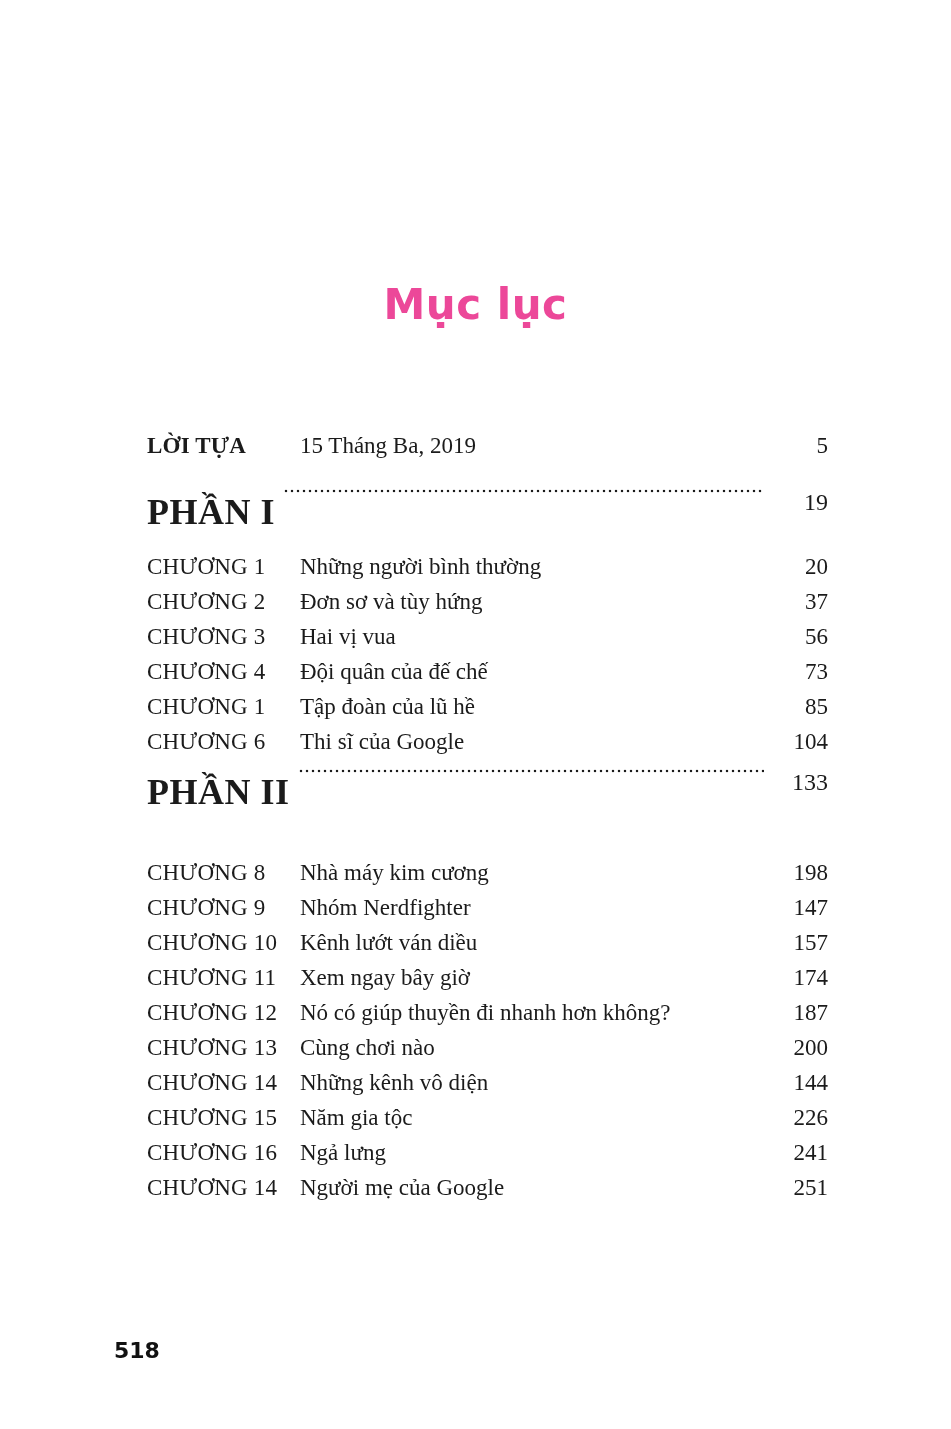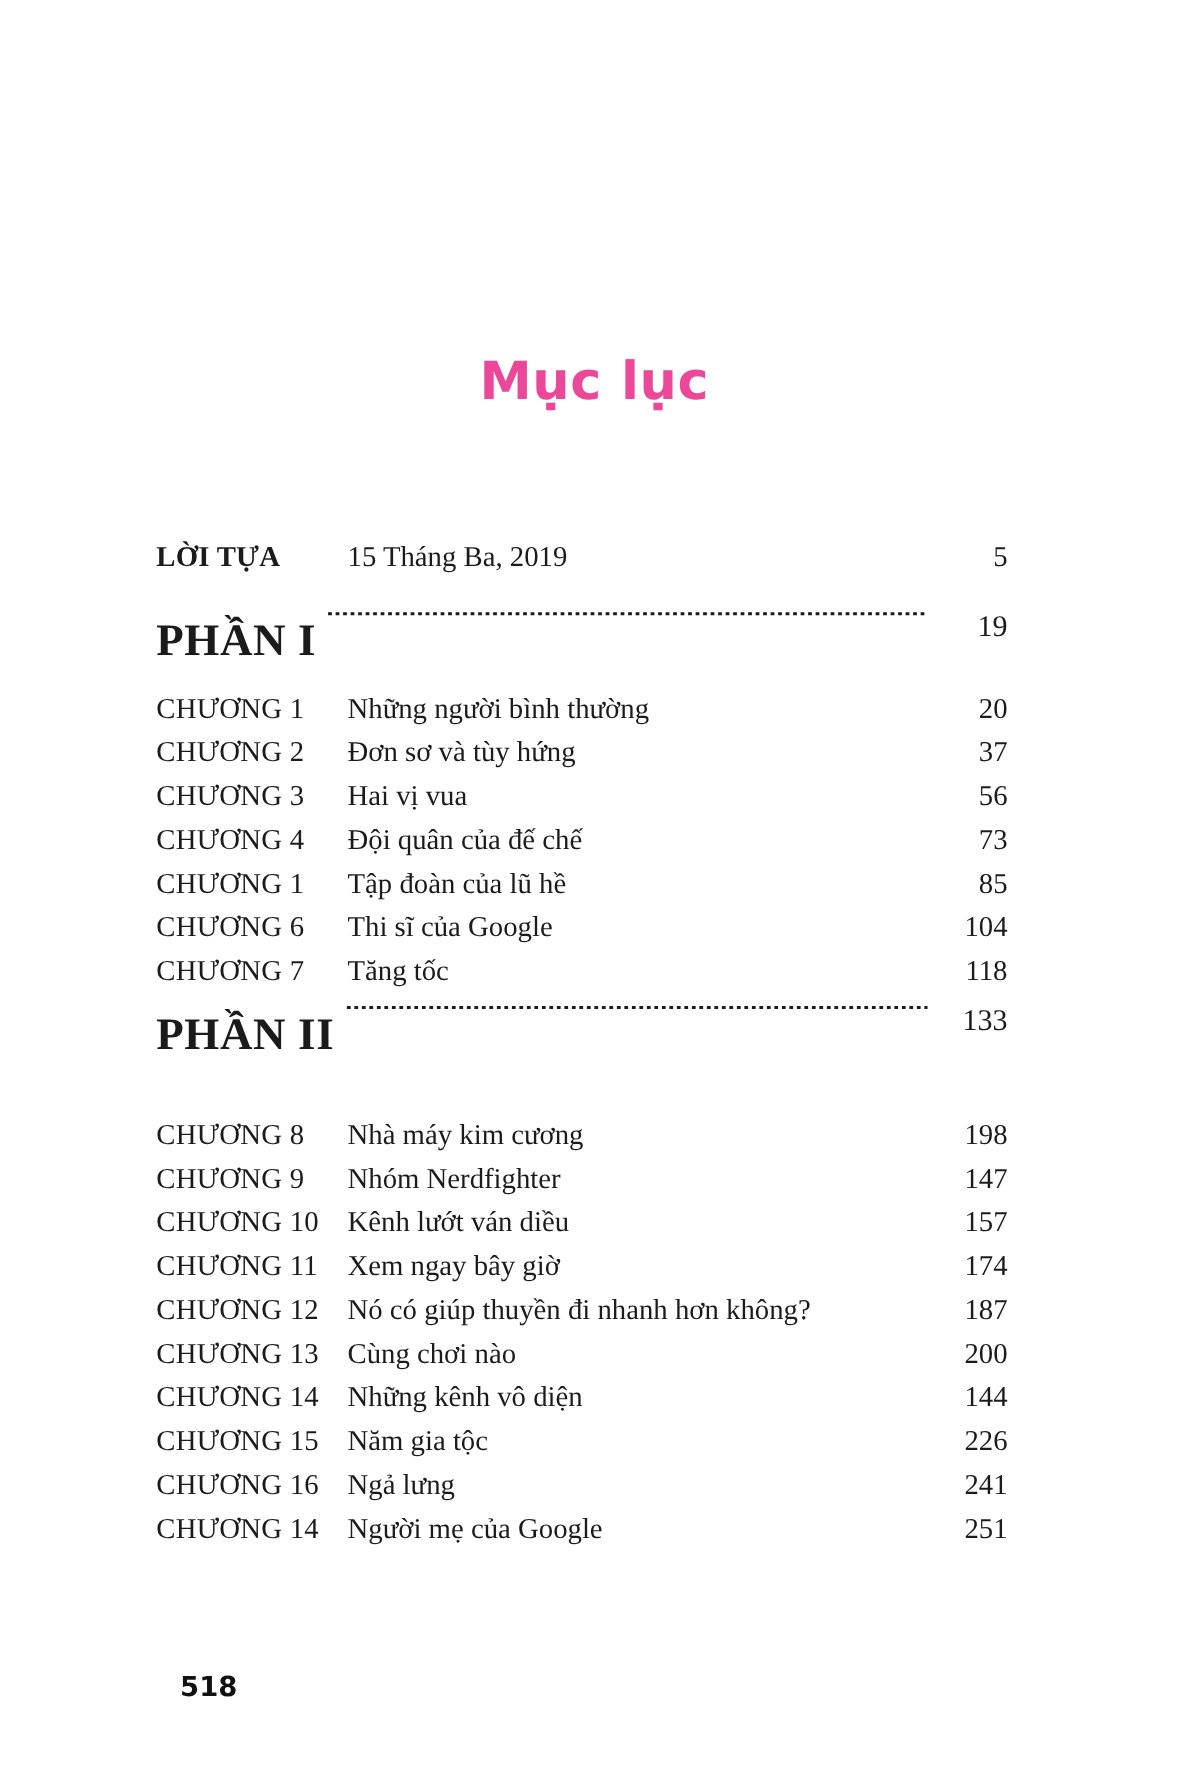--- a/index.html
+++ b/index.html
@@ -30,21 +30,21 @@
     font-family: "DejaVu Sans", sans-serif;
     font-weight: 700;
     font-size: 42px;
     line-height: 52px;
     color: #ec4899;
     letter-spacing: 0.5px;
     margin-top: 17px;
   }
   .toc {
     position: absolute;
-    left: 125px;
+    left: 147px;
     top: 428px;
     width: 681px;
   }
   .row {
     display: flex;
     align-items: baseline;
     height: 35px;
     font-size: 23px;
     line-height: 35px;
   }
@@ -90,21 +90,21 @@
   .section-page {
     font-size: 24px;
     width: 52px;
     flex-shrink: 0;
     text-align: right;
   }
   .chapters-1 { margin-top: 14px; }
   .chapters-2 { margin-top: 40px; }
   .footer-page-number {
     position: absolute;
-    left: 144px;
+    left: 114px;
     top: 1338px;
     font-family: "DejaVu Sans", sans-serif;
     font-weight: 700;
     font-size: 22px;
     color: #111111;
   }
 </style>
 </head>
 <body>
 
@@ -150,25 +150,20 @@
       <div class="row">
         <span class="row-label">CHƯƠNG 1</span>
         <span class="row-title">Tập đoàn của lũ hề</span>
         <span class="row-page">85</span>
       </div>
       <div class="row">
         <span class="row-label">CHƯƠNG 6</span>
         <span class="row-title">Thi sĩ của Google</span>
         <span class="row-page">104</span>
       </div>
-      <div class="row">
-        <span class="row-label">CHƯƠNG 7</span>
-        <span class="row-title">Tăng tốc</span>
-        <span class="row-page">118</span>
-      </div>
     </div>
 
     <div class="section-head section-head-2">
       <span class="section-label">PHẦN II</span>
       <span class="dot-leader"></span>
       <span class="section-page">133</span>
     </div>
 
     <div class="chapters-2">
       <div class="row">

